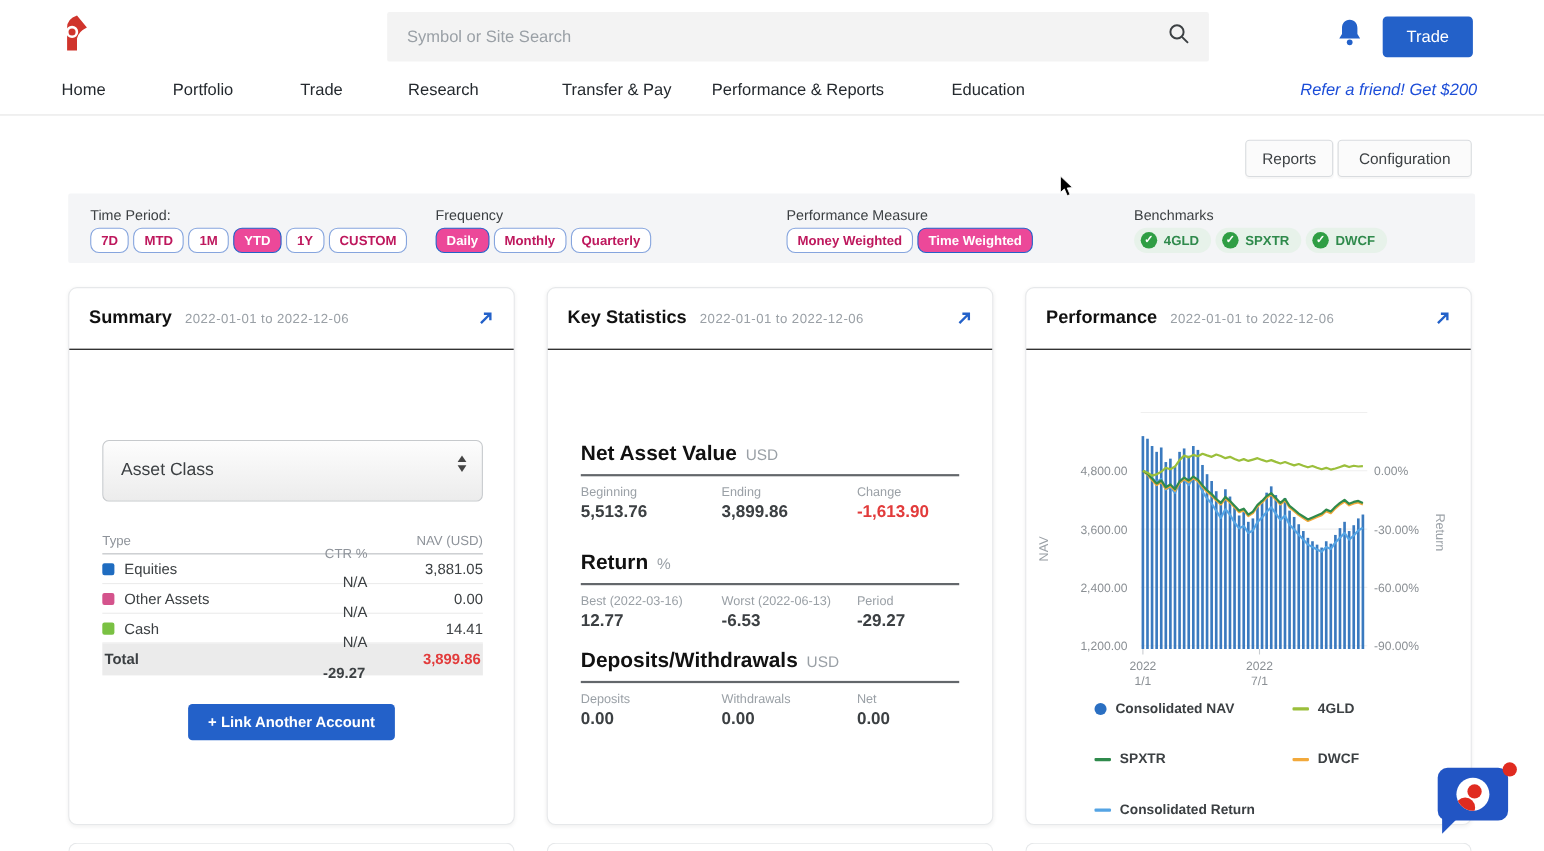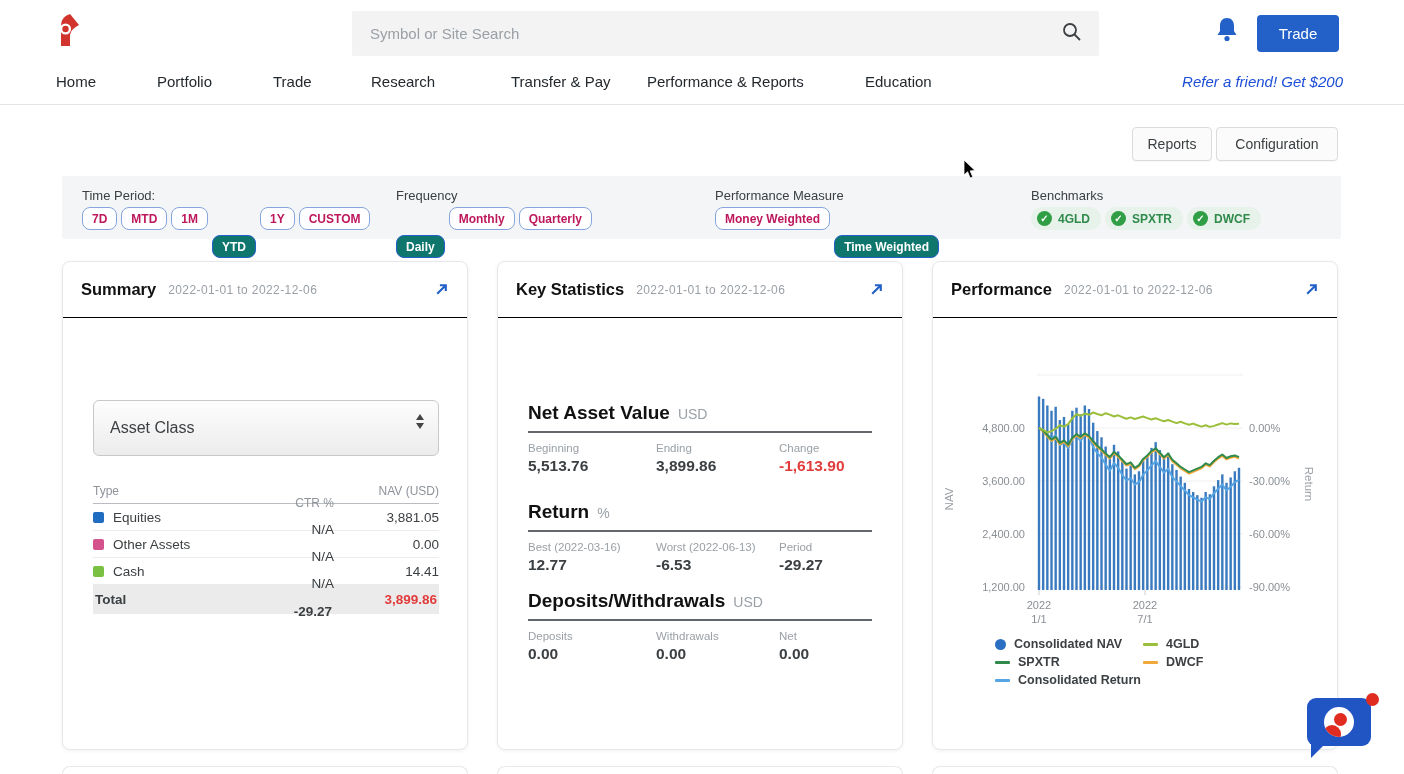--- a/index.html
+++ b/index.html
@@ -41,21 +41,21 @@
 
   
   .filterbar { position:absolute; left:62px; top:176px; width:1279px; height:63px;
     background:#f4f5f7; border-radius:2px; }
   .fgroup { position:absolute; top:0; }
   .fgroup .flabel { position:absolute; top:12px; left:0; font-size:13px; color:#3c4043; white-space:nowrap; }
   .fgroup .fopts { position:absolute; top:31px; left:0; display:flex; gap:4px; }
   .pill { display:inline-flex; align-items:center; height:23px; padding:0 9px;
     border:1px solid #86a5de; border-radius:8px; background:#fff; color:#be185d;
     font-size:12px; font-weight:700; cursor:pointer; white-space:nowrap; }
-  .pill.active { background:#0f766e; border-color:#2361c9; color:#fff;margin-top:28px; }
+  .pill.active { background:#ec4899; border-color:#2361c9; color:#fff; }
   .bench-pill { display:inline-flex; align-items:center; gap:6px; height:23px; padding:0 11px 0 6px;
     border-radius:12px; background:#e7f2ea; color:#2f8a4c; font-size:12px; font-weight:700; cursor:pointer; }
   .bench-check { width:15px; height:15px; border-radius:50%; background:#2f9e44; color:#fff;
     font-size:10px; line-height:15px; text-align:center; font-weight:700; }
 
   
   .card { position:absolute; top:261px; width:406px; height:489px; background:#fff;
     border:1px solid #e6e8ea; border-radius:8px; box-shadow:0 1px 4px rgba(0,0,0,.06); }
   .card-1 { left:62px; } .card-2 { left:497px; } .card-3 { left:932px; }
   .card-head { height:56px; display:flex; align-items:center; padding:0 18px;
@@ -95,21 +95,21 @@
   .ks-unit { font-size:14px; font-weight:400; color:#9aa0a6; margin-left:8px; }
   .ks-rule { border:none; border-top:2px solid #63676b; margin:7px 0 9px; }
   .ks-stats { display:grid; grid-template-columns:128px 123px 1fr; }
   .ks-label { font-size:11.5px; color:#9aa0a6; }
   .ks-value { font-size:15.5px; font-weight:700; color:#3c4043; margin-top:3px; }
   .neg { color:#e23b3b !important; }
 
   
   .perf-svg { position:absolute; left:0; top:57px; }
   .legend { position:absolute; left:62px; top:375px; display:grid;
-    grid-template-columns:148px auto; row-gap:4px; font-size:12.5px; font-weight:700; color:#3c4043; }
+    grid-template-columns:148px auto; row-gap:4px; font-size:12.5px; font-weight:700; color:#3c4043;gap:32px; }
   .lg-item { display:flex; align-items:center; gap:8px; }
   .lg-circle { width:11px; height:11px; border-radius:50%; }
   .lg-line { width:15px; height:3px; border-radius:1px; }
 
   
   .chat { position:absolute; left:1306px; top:698px; width:66px; height:60px; cursor:pointer; }
   .chat-bubble { position:absolute; left:1px; top:0; width:64px; height:48px;
     background:#2255c4; border-radius:9px; }
   .chat-tail { position:absolute; left:5px; top:45px; width:0; height:0;
     border-top:15px solid #2255c4; border-right:15px solid transparent; }
@@ -265,20 +265,21 @@
             </span>
           <span class="t-ctr">N/A</span>
           <span class="t-nav">14.41</span>
         </div>
         <div class="t-row t-total">
           <span class="t-type">Total</span>
           <span class="t-ctr">-29.27</span>
           <span class="t-nav">3,899.86</span>
         </div>
       </div>
+      <button class="link-btn"><span>+</span> <span>Link Another Account</span></button>
     </div>
   </div>
 
   <div class="card card-2">
     <div class="card-head">
       <span class="card-title">Key Statistics</span>
       <span class="card-date">2022-01-01 to 2022-12-06</span>
       <span class="card-expand">
         <svg width="15" height="15" viewBox="0 0 14 14">
             <path d="M3 11 L11 3 M5.5 3 H11 V8.5" stroke="#2361c9" stroke-width="2" fill="none"></path>

